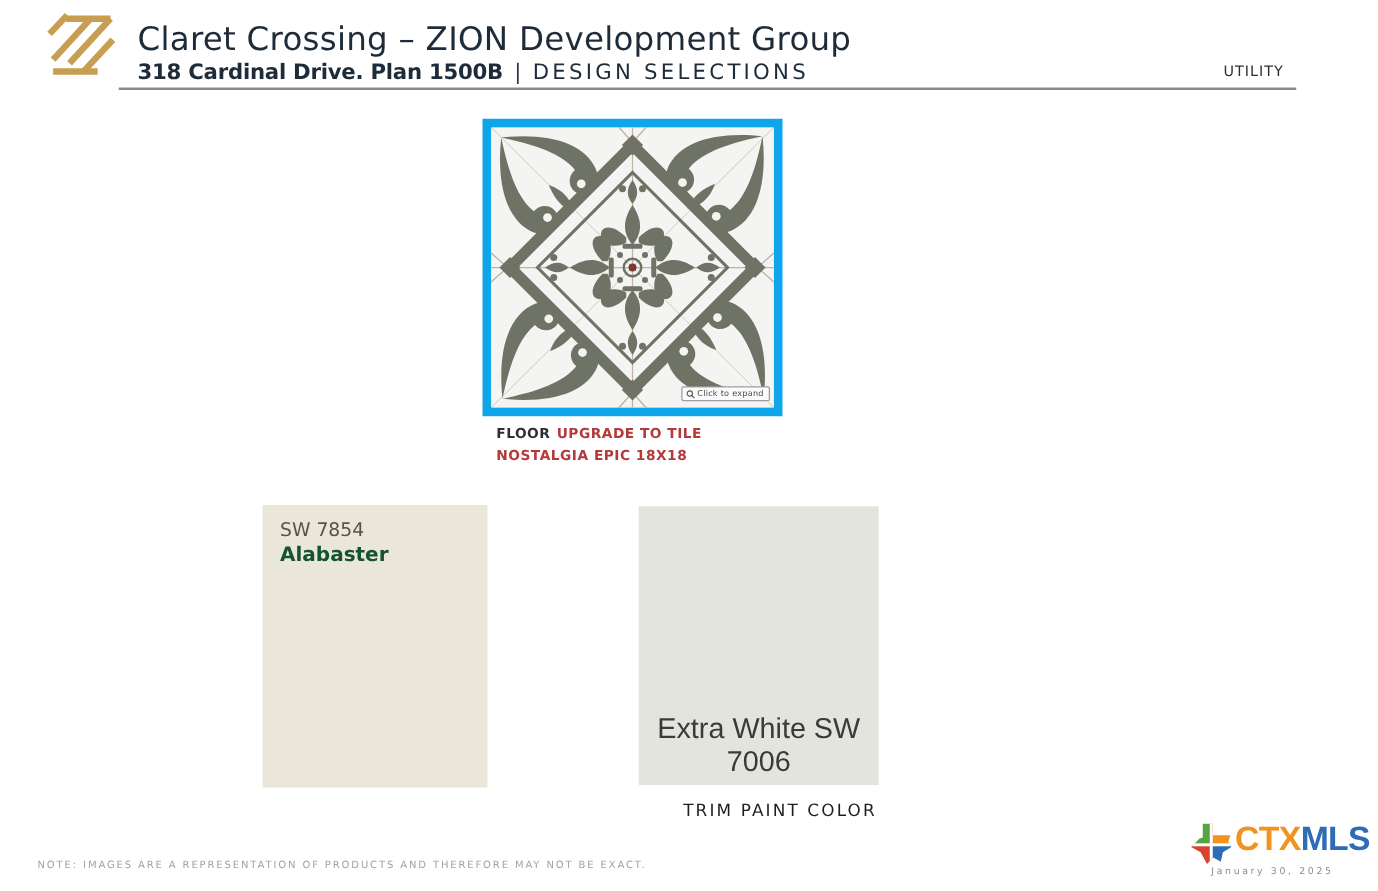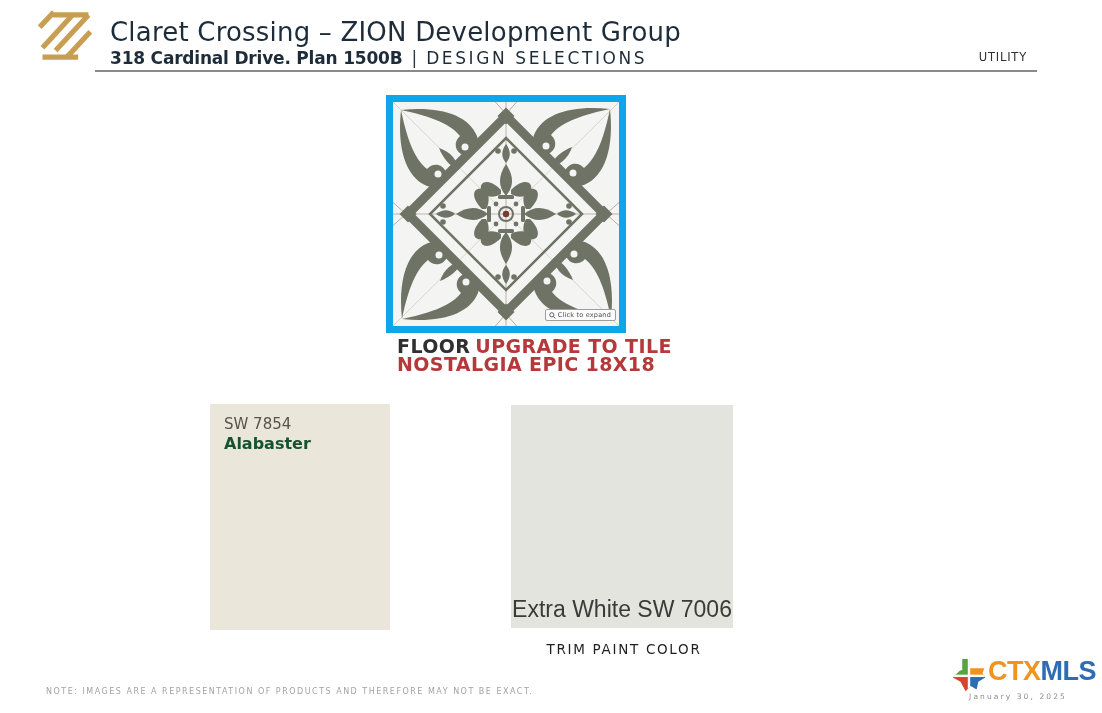--- a/index.html
+++ b/index.html
@@ -16,38 +16,38 @@
   .subtitle .section{letter-spacing:2.6px;}
   .room-label{position:absolute;right:75px;top:50px;font-size:11.5px;letter-spacing:0.8px;color:#2f2f2f;}
   .header-rule{position:absolute;left:95px;top:70px;width:942px;height:2px;background:#8a8a8a;}
 
   
   .tile{position:absolute;left:386px;top:95px;width:226px;height:224px;border:7px solid #0ea5e9;box-sizing:content-box;}
   .tile svg{display:block;}
   .tile-badge{position:absolute;right:3px;bottom:5px;display:flex;align-items:center;gap:2px;
               background:#fbfbfb;border:1px solid #9d9d9d;border-radius:2px;padding:1px 4px 1px 3px;
               font-size:6.5px;color:#4a4a4a;letter-spacing:0.2px;}
-  .caption{position:absolute;left:397px;top:338px;font-size:19px;font-weight:bold;
+  .caption{position:absolute;left:397px;top:338px;font-size:11px;font-weight:bold;
            letter-spacing:0.4px;line-height:17.5px;}
   .cap-dark{color:#2f2f2f;margin-right:5px;}
   .cap-red{color:#b5393b;}
 
   
   .swatch-a{position:absolute;left:210px;top:404px;width:180px;height:226px;background:#eae7da;box-sizing:border-box;padding:11px 0 0 14px;}
   .swatch-a .code{font-size:15px;color:#55534b;line-height:19px;}
   .swatch-a .name{font-size:16px;font-weight:bold;color:#14532d;line-height:20px;}
-  .swatch-b{position:absolute;left:511px;top:405px;width:222px;height:223px;background:#e4e4df;}
+  .swatch-b{position:absolute;left:511px;top:405px;width:192px;height:223px;background:#e4e4df;}
   .swatch-b .name{position:absolute;left:0;bottom:5px;width:100%;text-align:center;
                   font-family:"Liberation Sans",sans-serif;font-size:23px;color:#3a3a38;}
   .swatch-label{position:absolute;font-size:13.5px;letter-spacing:1.7px;color:#1f1f1f;text-align:center;}
   .label-a{left:152px;top:641px;width:300px;}
   .label-b{left:478px;top:641px;width:292px;}
 
   
-  .note{position:absolute;left:30px;top:687px;font-size:8px;letter-spacing:1.5px;color:#a3a3a3;margin-left:16px;}
+  .note{position:absolute;left:30px;top:687px;font-size:8px;letter-spacing:1.5px;color:#a3a3a3;}
   .brand{position:absolute;left:950px;top:656px;width:132px;height:46px;}
   .brand .tx{position:absolute;left:2px;top:2px;}
   .brand .wordmark{position:absolute;left:38px;top:0;font-family:"Liberation Sans",sans-serif;
                    font-size:27px;font-weight:bold;letter-spacing:-0.5px;white-space:nowrap;}
   .brand .ctx{color:#f0941f;}
   .brand .mls{color:#2e6cb5;}
   .brand .date{position:absolute;left:8px;top:36px;width:120px;text-align:center;
                font-size:7.5px;letter-spacing:2.1px;color:#8e8e8e;}
 </style>
 </head>

